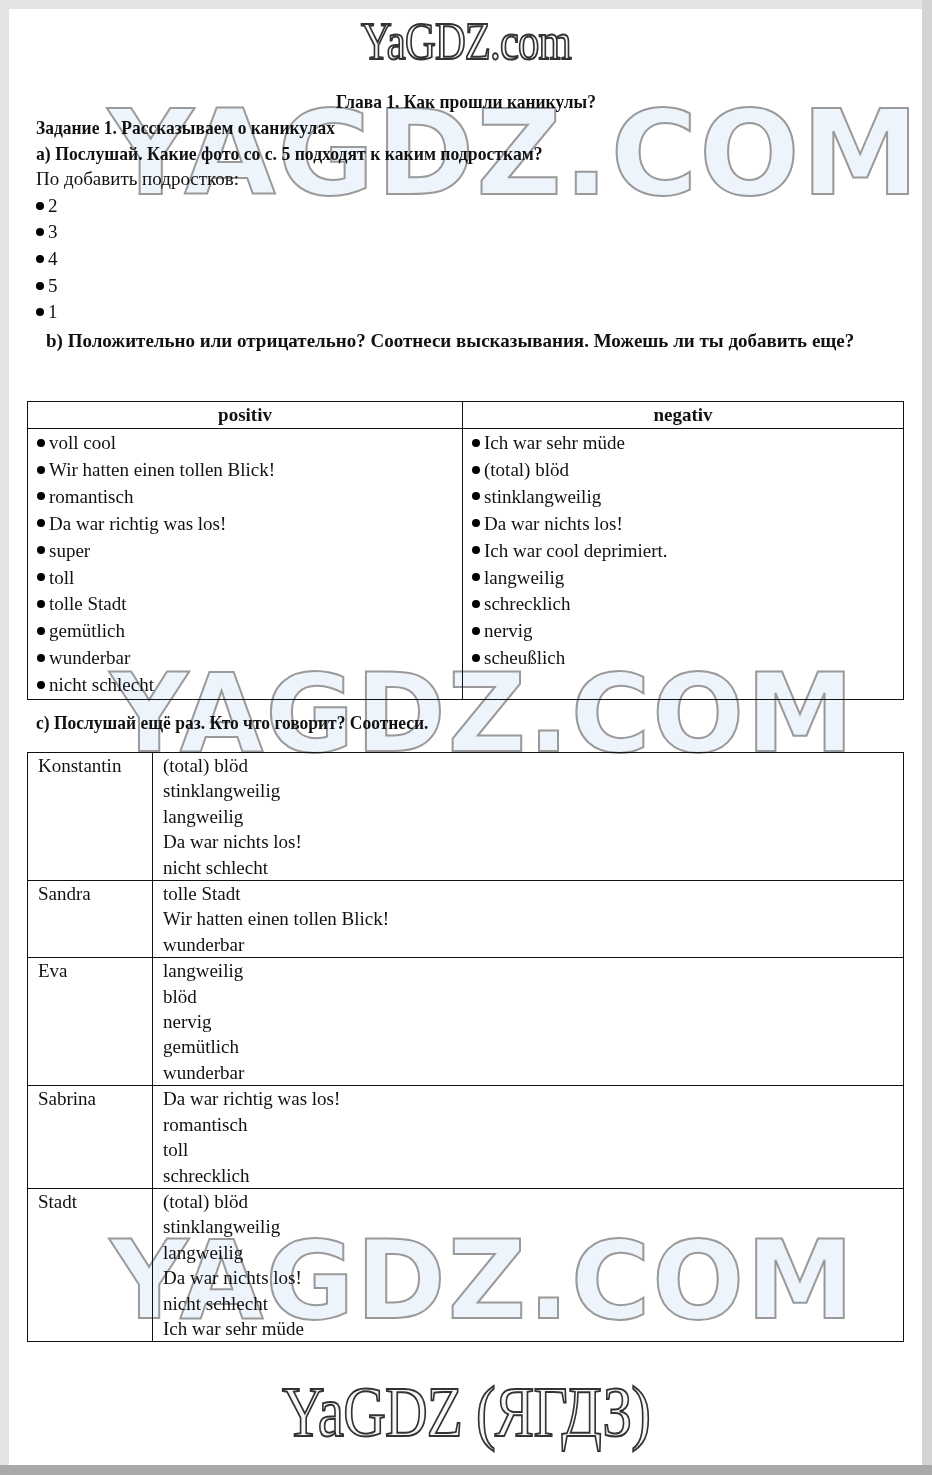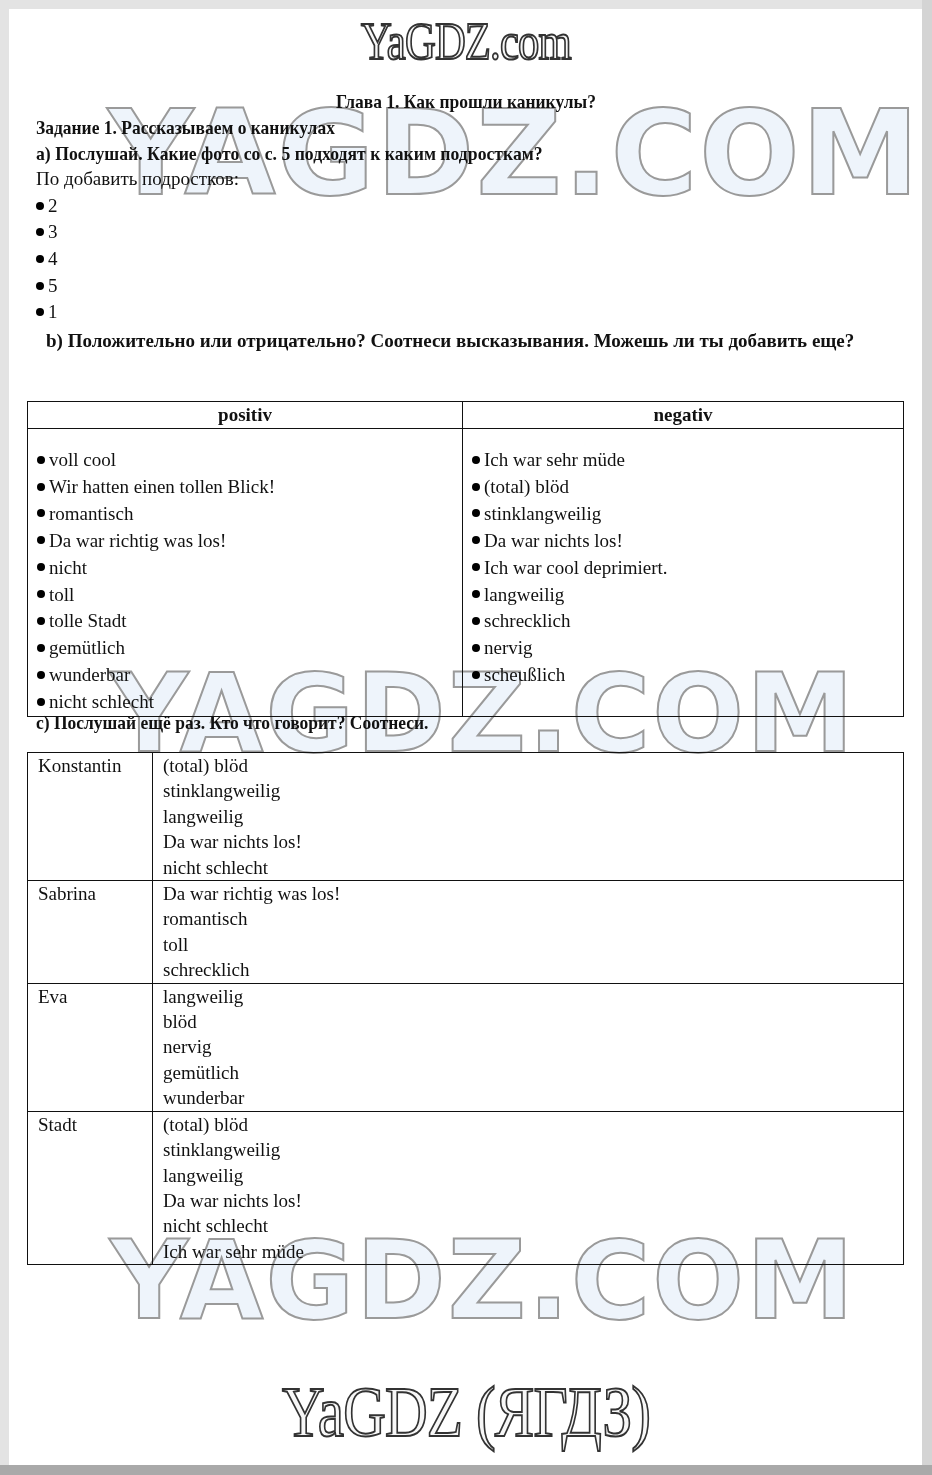--- a/index.html
+++ b/index.html
@@ -51,21 +51,21 @@
   .bullet-num::before, .item::before {
     content:""; display:inline-block; width:8px; height:8px; border-radius:50%;
     background:#000; margin-right:4px; vertical-align:middle; position:relative; top:-2px;
   }
   .sub-b { top:327px; white-space:normal; width:820px; line-height:27px;margin-left:10px; }
 
   table.tbl { position:absolute; border-collapse:collapse; font-size:19px; }
   table.tbl td, table.tbl th { border:1.5px solid #111; }
   .t1 { left:27px; top:401px; width:877px; }
   .t1 th { font-weight:bold; height:26px; padding:0; font-size:19px; line-height:24px; }
-  .t1 td { vertical-align:top; padding:18px 0 0 9px; }
+  .t1 td { vertical-align:top; padding:1px 0 0 9px; }
   .item { display:block; line-height:26.9px; white-space:nowrap; }
   .sub-c { top:711px; transform-origin:left; transform:scaleX(0.92); }
 
   .t2 { left:27px; top:752px; width:877px; }
   .t2 td { vertical-align:top; padding:0 0 0 10px; line-height:25.4px; }
   .t2 td.name { width:114px; }
   .phrase { display:block; white-space:nowrap; }
 </style>
 </head>
 <body>
@@ -100,21 +100,21 @@
         <tr>
       <th style="width:434px">positiv</th>
       <th>negativ</th>
     </tr>
     <tr>
       <td>
         <span class="item">voll cool</span>
         <span class="item">Wir hatten einen tollen Blick!</span>
         <span class="item">romantisch</span>
         <span class="item">Da war richtig was los!</span>
-        <span class="item">nicht</span>
+        <span class="item">super</span>
         <span class="item">toll</span>
         <span class="item">tolle Stadt</span>
         <span class="item">gemütlich</span>
         <span class="item">wunderbar</span>
         <span class="item">nicht schlecht</span>
       </td>
       <td>
         <span class="item">Ich war sehr müde</span>
         <span class="item">(total) blöd</span>
         <span class="item">stinklangweilig</span>
@@ -137,36 +137,44 @@
       <td class="name">Konstantin</td>
       <td>
         <span class="phrase">(total) blöd</span>
         <span class="phrase">stinklangweilig</span>
         <span class="phrase">langweilig</span>
         <span class="phrase">Da war nichts los!</span>
         <span class="phrase">nicht schlecht</span>
       </td>
     </tr>
     <tr>
-      <td class="name">Sabrina</td>
+      <td class="name">Sandra</td>
       <td>
-        <span class="phrase">Da war richtig was los!</span>
-        <span class="phrase">romantisch</span>
-        <span class="phrase">toll</span>
-        <span class="phrase">schrecklich</span>
+        <span class="phrase">tolle Stadt</span>
+        <span class="phrase">Wir hatten einen tollen Blick!</span>
+        <span class="phrase">wunderbar</span>
       </td>
     </tr>
     <tr>
       <td class="name">Eva</td>
       <td>
         <span class="phrase">langweilig</span>
         <span class="phrase">blöd</span>
         <span class="phrase">nervig</span>
         <span class="phrase">gemütlich</span>
         <span class="phrase">wunderbar</span>
+      </td>
+    </tr>
+    <tr>
+      <td class="name">Sabrina</td>
+      <td>
+        <span class="phrase">Da war richtig was los!</span>
+        <span class="phrase">romantisch</span>
+        <span class="phrase">toll</span>
+        <span class="phrase">schrecklich</span>
       </td>
     </tr>
     <tr>
       <td class="name">Stadt</td>
       <td>
         <span class="phrase">(total) blöd</span>
         <span class="phrase">stinklangweilig</span>
         <span class="phrase">langweilig</span>
         <span class="phrase">Da war nichts los!</span>
         <span class="phrase">nicht schlecht</span>

